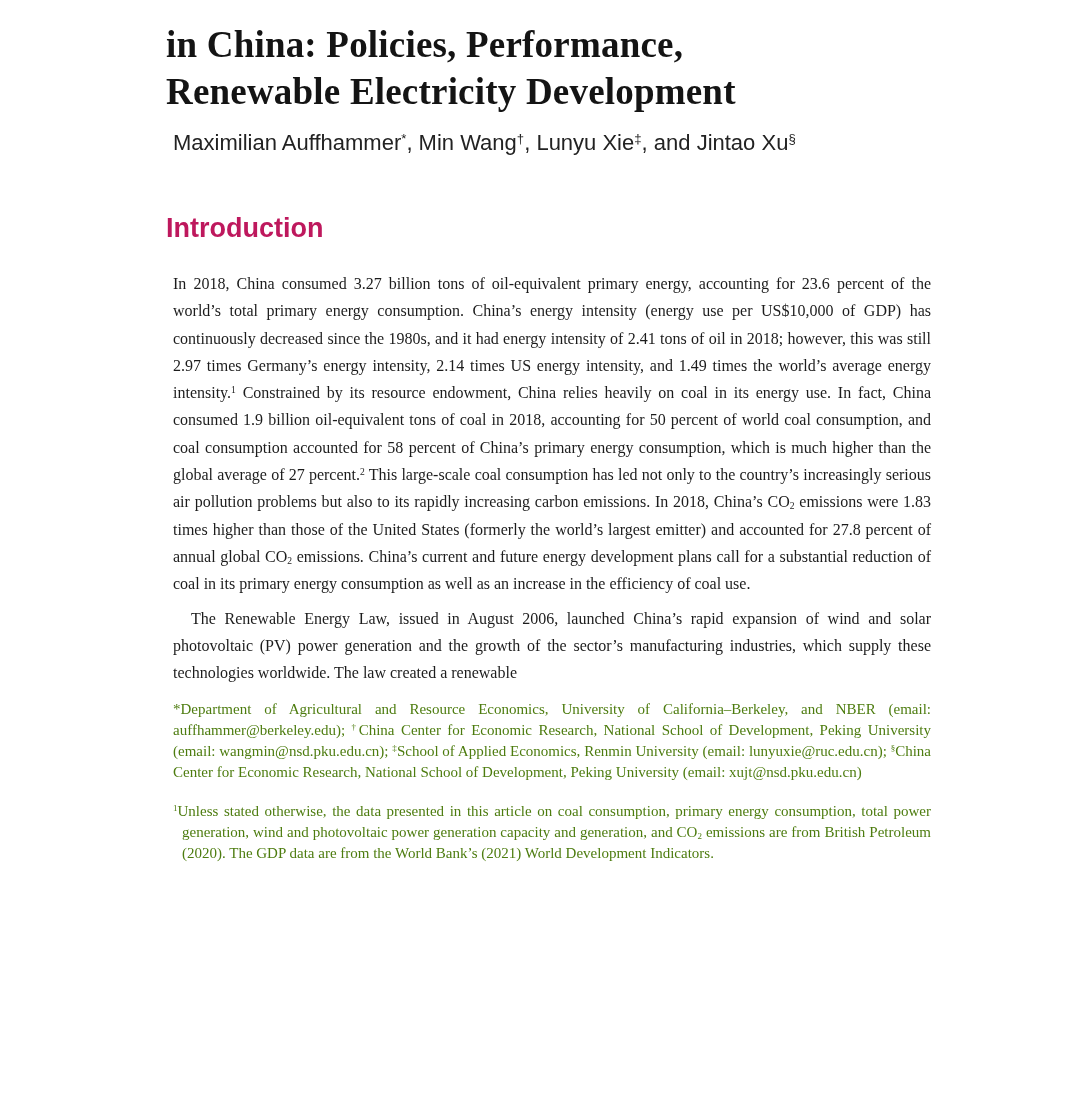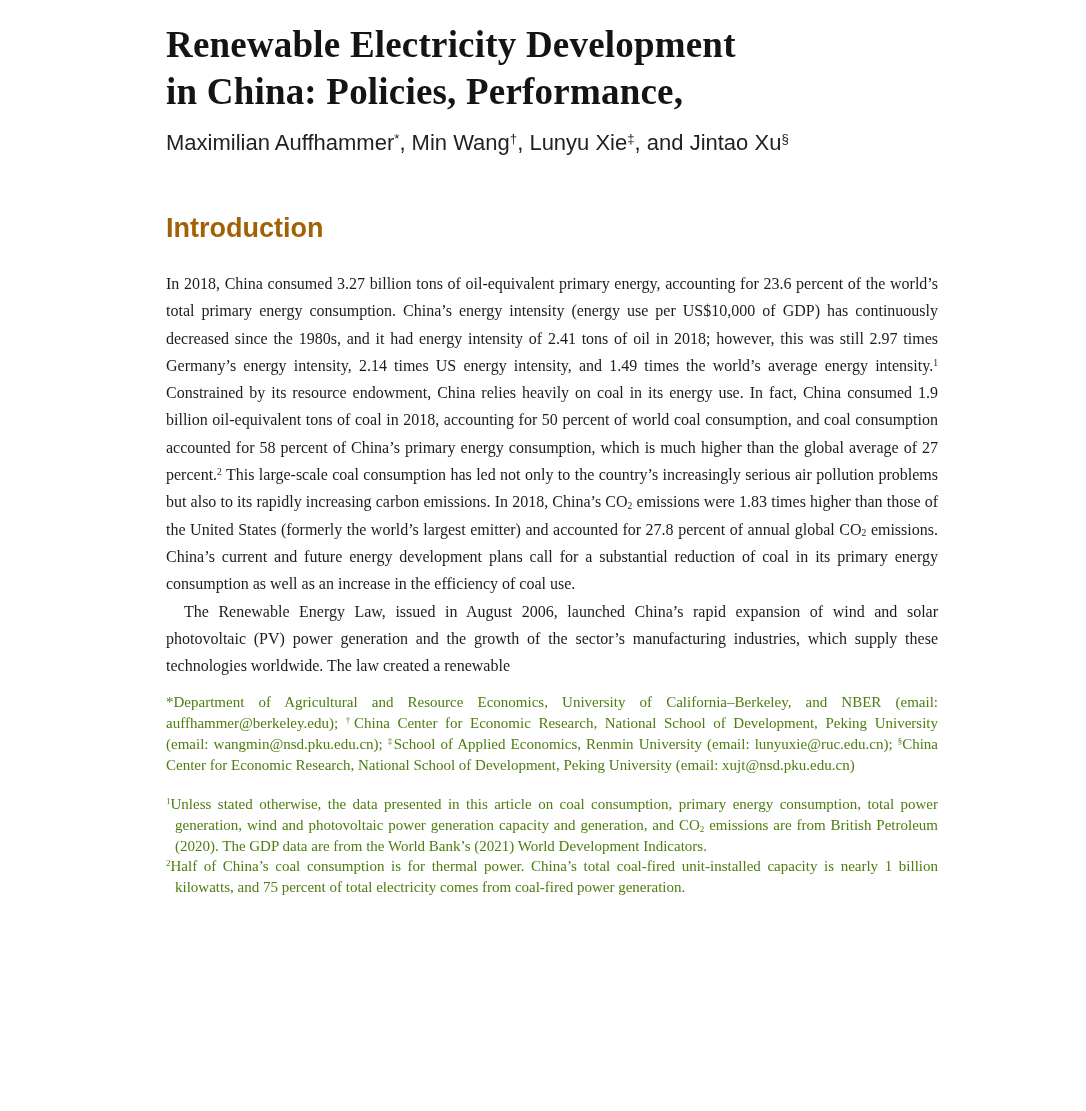--- a/index.html
+++ b/index.html
@@ -36,31 +36,31 @@
     font-size: 22px;
     line-height: 27px;
     color: #222222;
   }
   .section-heading {
     margin-top: 57px;
     font-family: "Liberation Sans", sans-serif;
     font-weight: 700;
     font-size: 27px;
     line-height: 31px;
-    color: #a16207;
+    color: #be185d;
   }
   .body-text {
     margin-top: 26px;
     font-family: "Liberation Serif", serif;
     font-size: 16px;
     line-height: 27.3px;
     text-align: justify;
     color: #1c1c1c;
   }
-  p { margin: 0; }
+  p { margin: 7px; }
   .para-indent { text-indent: 18px; }
   sup.mark {
     font-size: 0.60em;
     line-height: 0;
     vertical-align: baseline;
     position: relative;
     top: -0.55em;
   }
   sub.mark {
     font-size: 0.60em;
@@ -83,36 +83,35 @@
     text-indent: -9px;
   }
 </style>
 </head>
 <body>
 
 <div class="page">
   <div class="col">
 
     <div class="title">
+      <div>in China: Policies, Performance,</div>
       <div>Renewable Electricity Development</div>
-      <div>in China: Policies, Performance,</div>
     </div>
 
     <p class="authors"><span>Maximilian Auffhammer</span><sup class="mark">*</sup><span>, Min Wang</span><sup class="mark">†</sup><span>, Lunyu Xie</span><sup class="mark">‡</sup><span>, and Jintao Xu</span><sup class="mark">§</sup></p>
 
     <div class="section-heading">Introduction</div>
 
     <div class="body-text">
       <p><span>In 2018, China consumed 3.27 billion tons of oil-equivalent primary energy, accounting for 23.6 percent of the world’s total primary energy consumption. China’s energy intensity (energy use per US$10,000 of GDP) has continuously decreased since the 1980s, and it had energy intensity of 2.41 tons of oil in 2018; however, this was still 2.97 times Germany’s energy intensity, 2.14 times US energy intensity, and 1.49 times the world’s average energy intensity.</span><sup class="mark">1</sup><span> Constrained by its resource endowment, China relies heavily on coal in its energy use. In fact, China consumed 1.9 billion oil-equivalent tons of coal in 2018, accounting for 50 percent of world coal consumption, and coal consumption accounted for 58 percent of China’s primary energy consumption, which is much higher than the global average of 27 percent.</span><sup class="mark">2</sup><span> This large-scale coal consumption has led not only to the country’s increasingly serious air pollution problems but also to its rapidly increasing carbon emissions. In 2018, China’s CO</span><sub class="mark">2</sub><span> emissions were 1.83 times higher than those of the United States (formerly the world’s largest emitter) and accounted for 27.8 percent of annual global CO</span><sub class="mark">2</sub><span> emissions. China’s current and future energy development plans call for a substantial reduction of coal in its primary energy consumption as well as an increase in the efficiency of coal use.</span></p>
       <p class="para-indent">The Renewable Energy Law, issued in August 2006, launched China’s rapid expansion of wind and solar photovoltaic (PV) power generation and the growth of the sector’s manufacturing industries, which supply these technologies worldwide. The law created a renewable</p>
     </div>
 
     <div class="notes">
       <p><span>*Department of Agricultural and Resource Economics, University of California–Berkeley, and NBER (email: auffhammer@berkeley.edu); </span><sup class="mark">†</sup><span>China Center for Economic Research, National School of Development, Peking University (email: wangmin@nsd.pku.edu.cn); </span><sup class="mark">‡</sup><span>School of Applied Economics, Renmin University (email: lunyuxie@ruc.edu.cn); </span><sup class="mark">§</sup><span>China Center for Economic Research, National School of Development, Peking University (email: xujt@nsd.pku.edu.cn)</span></p>
     </div>
 
     <div class="notes fn-group">
       <p class="fn"><sup class="mark">1</sup><span>Unless stated otherwise, the data presented in this article on coal consumption, primary energy consumption, total power generation, wind and photovoltaic power generation capacity and generation, and CO</span><sub class="mark">2</sub><span> emissions are from British Petroleum (2020). The GDP data are from the World Bank’s (2021) World Development Indicators.</span></p>
-      <p class="fn"><sup class="mark">2</sup><span>Half of China’s coal consumption is for thermal power. China’s total coal-fired unit-installed capacity is nearly 1 billion kilowatts, and 75 percent of total electricity comes from coal-fired power generation.</span></p>
     </div>
 
   </div>
 </div>
 
 </body></html>

